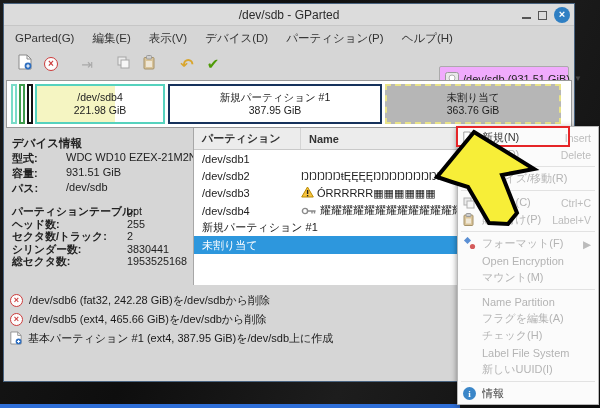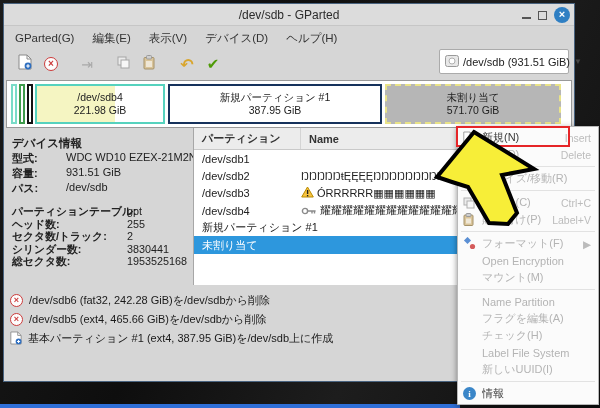--- a/index.html
+++ b/index.html
@@ -30,21 +30,21 @@
   .toolbar { position:absolute; left:0; top:45px; right:0; height:30px; display:flex;
     align-items:center; padding-left:8px; }
   .tbtn { width:26px; height:24px; display:flex; align-items:center; justify-content:center; }
   .gap8 { width:10px; } .gap10 { width:12px; }
   .glyph-undo { color:#d9a62e; font-size:16px; font-weight:bold; }
   .glyph-apply { color:#4e9a06; font-size:15px; font-weight:bold; }
   .glyph-resize { color:#aaa; font-size:14px; }
   .ic-del { width:14px; height:14px; border:1.6px solid #cc3b3b; border-radius:50%; color:#cc3b3b;
     display:inline-flex; align-items:center; justify-content:center; font-size:10px; font-weight:bold;
     background:#fdfdfd; line-height:1; }
-  .combo { position:absolute; right:5px; top:0; height:25px; width:130px; background:#ffffff;
+  .combo { position:absolute; right:5px; top:17px; height:25px; width:130px; background:#f0abfc;
     border:1px solid #ababab; border-radius:2px; display:flex; align-items:center; padding:0 5px; gap:4px; }
   .combo-label { font-size:11px; color:#222; flex:1; white-space:nowrap; }
   .combo-arrow { font-size:8px; color:#444; }
 
   
   .diskbar { position:absolute; left:2px; top:76px; right:2px; height:48px; background:#fff;
     border:1px solid #999; }
   .thin { position:absolute; top:3px; height:40px; width:6px; background:#fff; }
   .thin.t1 { left:4px;  border:2px solid #7adcc8; }
   .thin.t2 { left:12px; border:2px solid #3f9c4c; }
@@ -118,20 +118,21 @@
       <div class="btn-max"></div>
       <div class="btn-close">×</div>
     </div>
   </div>
 
   <div class="menubar">
     <span>GParted(G)</span>
     <span>編集(E)</span>
     <span>表示(V)</span>
     <span>デバイス(D)</span>
+    <span>パーティション(P)</span>
     <span>ヘルプ(H)</span>
   </div>
 
   <div class="toolbar">
     <div class="tbtn">
       <span>
         <svg width="14" height="16" viewBox="0 0 14 16">
             <path d="M1 1h8l4 4v10H1z" fill="#fff" stroke="#8a8a8a"></path>
             <path d="M9 1v4h4" fill="none" stroke="#8a8a8a"></path>
             <circle cx="10" cy="12" r="3.4" fill="#2f6fc0"></circle>
@@ -190,21 +191,21 @@
     <div class="block blk-sdb4">
       <span>/dev/sdb4</span>
       <span>221.98 GiB</span>
     </div>
     <div class="block blk-new">
       <span>新規パーティション #1</span>
       <span>387.95 GiB</span>
     </div>
     <div class="block blk-free">
       <span>未割り当て</span>
-      <span>571.70 GiB</span>
+      <span>363.76 GiB</span>
     </div>
   </div>
 
   <div class="mainrow">
     <div class="leftpanel">
       <div class="devtitle">デバイス情報</div>
       <div class="irow"><b>型式:</b><span class="val">WDC WD10 EZEX-21M2NA0</span></div>
       <div class="irow"><b>容量:</b><span class="val">931.51 GiB</span></div>
       <div class="irow"><b>パス:</b><span class="val">/dev/sdb</span></div>
       <div class="gaprow"></div>

